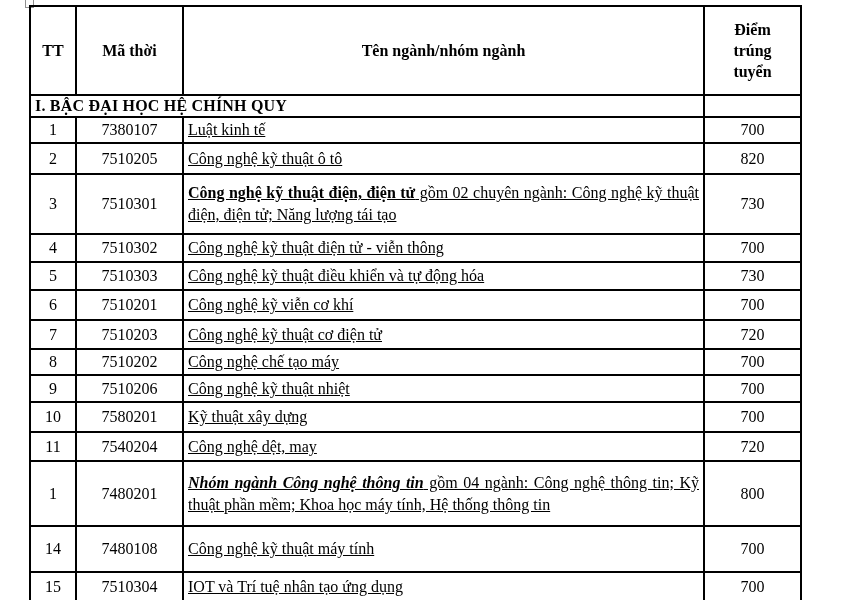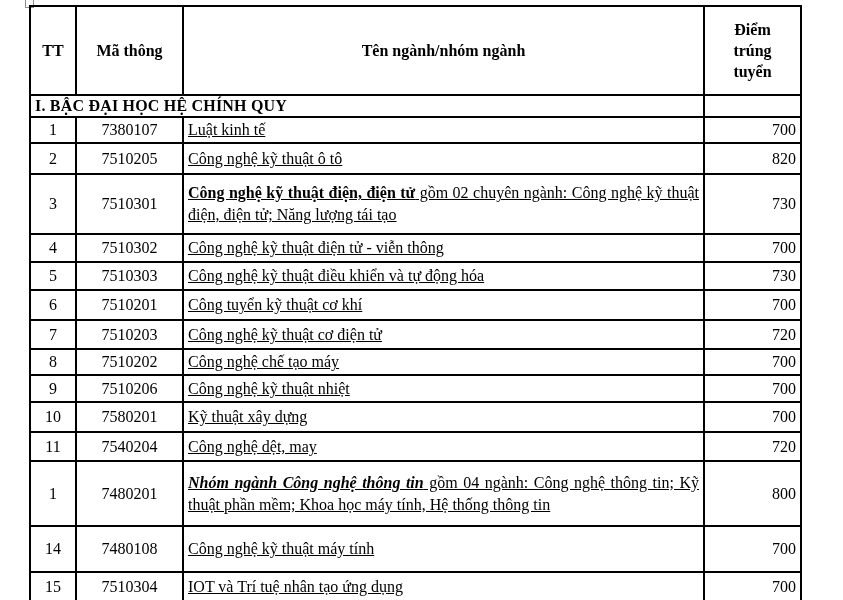--- a/index.html
+++ b/index.html
@@ -39,21 +39,21 @@
   }
   .score-table th {
     font-weight: bold;
     text-align: center;
     line-height: 1.32;
     padding: 4px 2px;
   }
   .score-head-inner { width: 56px; margin: 8px auto; }
   .cell-tt    { text-align: center; }
   .cell-code  { text-align: center; }
-  .cell-score { text-align: right; }
+  .cell-score { text-align: center; }
   .cell-name  { text-align: left; padding-left: 7px; padding-right: 6px; line-height: 1.38; text-decoration: underline; }
   .cell-name.justify { text-align: justify; }
   .section-cell {
     font-weight: bold;
     font-size: 17px;
     padding-left: 5px;
     letter-spacing: 0.2px;
   }
   .lead-bold { font-weight: bold; }
   .lead-bold-italic { font-weight: bold; font-style: italic; }
@@ -69,21 +69,21 @@
     <colgroup>
       <col style="width:46px">
       <col style="width:107px">
       <col style="width:521px">
       <col style="width:97px">
     </colgroup>
 
     <tbody>
         <tr style="height:70px">
       <th>TT</th>
-      <th>Mã thông</th>
+      <th>Mã thời</th>
       <th>Tên ngành/nhóm ngành</th>
       <th>
             <div class="score-head-inner">Điểm trúng tuyển</div>
           </th>
     </tr>
 
     <tr style="height:17px">
       <td class="section-cell" colspan="3">I. BẬC ĐẠI HỌC HỆ CHÍNH QUY</td>
       <td></td>
     </tr>
@@ -119,21 +119,21 @@
     <tr style="height:28px">
       <td class="cell-tt">5</td>
       <td class="cell-code">7510303</td>
       <td class="cell-name"><span class="lead-bold"></span><span>Công nghệ kỹ thuật điều khiển và tự động hóa</span></td>
       <td class="cell-score">730</td>
     </tr>
 
     <tr style="height:30px">
       <td class="cell-tt">6</td>
       <td class="cell-code">7510201</td>
-      <td class="cell-name"><span class="lead-bold"></span><span>Công tuyển kỹ thuật cơ khí</span></td>
+      <td class="cell-name"><span class="lead-bold"></span><span>Công nghệ kỹ viễn cơ khí</span></td>
       <td class="cell-score">700</td>
     </tr>
 
     <tr style="height:29px">
       <td class="cell-tt">7</td>
       <td class="cell-code">7510203</td>
       <td class="cell-name"><span class="lead-bold"></span><span>Công nghệ kỹ thuật cơ điện tử</span></td>
       <td class="cell-score">720</td>
     </tr>
 

